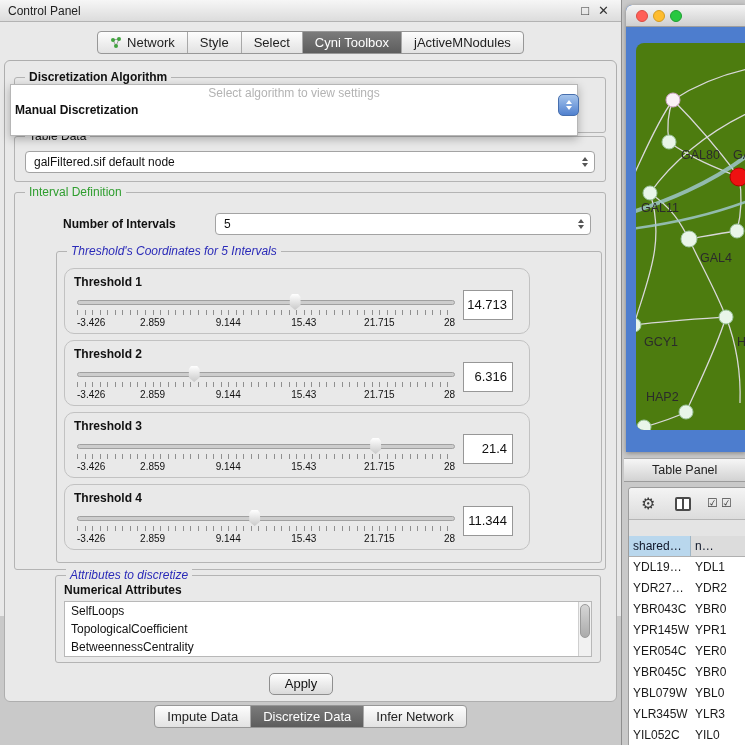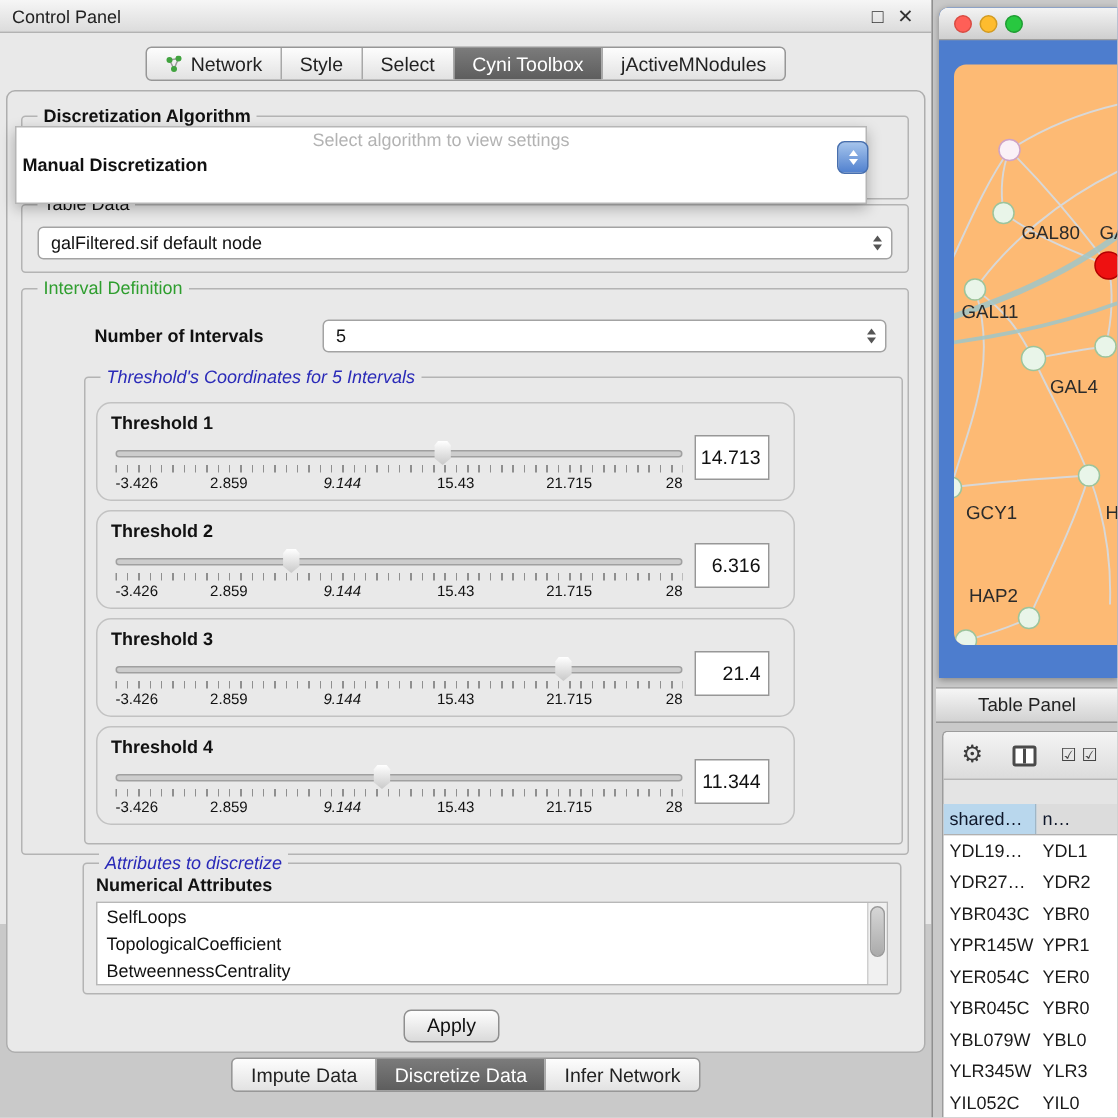--- a/index.html
+++ b/index.html
@@ -63,21 +63,21 @@
     border:1px solid #a0a0a0; border-radius:3px; }
   .thumb { position:absolute; top:1px; width:13px; height:16px; transform:translateX(-50%);
     background:linear-gradient(#ffffff,#c9c9c9); filter:drop-shadow(0 0 1px #777);
     clip-path:polygon(50% 100%, 8% 72%, 8% 18%, 26% 0%, 74% 0%, 92% 18%, 92% 72%); }
   .ticks { position:absolute; left:0; top:17px; width:100%; height:5px;
     background:repeating-linear-gradient(to right,#8f8f8f 0px,#8f8f8f 1px,transparent 1px,transparent 2%); }
   .scale { position:absolute; left:0; top:24px; width:100%; height:12px; font-size:10px; color:#111; }
   .scale span { position:absolute; top:0; white-space:nowrap; }
   .scale span:nth-child(1){ left:0; }
   .scale span:nth-child(2){ left:20%; transform:translateX(-50%); }
-  .scale span:nth-child(3){ left:40%; transform:translateX(-50%);font-style:italic; }
+  .scale span:nth-child(3){ left:40%; transform:translateX(-50%); }
   .scale span:nth-child(4){ left:60%; transform:translateX(-50%); }
   .scale span:nth-child(5){ left:80%; transform:translateX(-50%); }
   .scale span:nth-child(6){ left:100%; transform:translateX(-100%); }
   .th-value { position:absolute; left:398px; top:21px; width:50px; height:30px; background:#fff;
     border:1px solid #979797; font-size:13px; color:#111; text-align:right; line-height:28px; padding-right:5px; }
 
   .attr-sub { position:absolute; left:8px; top:7px; font-size:12px; font-weight:bold; color:#111; }
   .attr-list { position:absolute; left:8px; top:25px; right:8px; height:56px; background:#fff;
     border:1px solid #b8b8b8; overflow:hidden; }
   .attr-item { font-size:12px; line-height:18px; padding-left:6px; color:#111; white-space:nowrap; }
@@ -96,21 +96,21 @@
     background:#c9c9c9; border-left:1px solid #8f8f8f; }
 
   .net-window { position:absolute; left:4px; top:5px; width:120px; height:447px;
     border-radius:6px 0 0 0; box-shadow:0 1px 5px rgba(0,0,0,0.35); overflow:hidden; background:#4d7dce; }
   .net-titlebar { position:absolute; left:0; top:0; width:100%; height:22px;
     background:linear-gradient(#f4f4f4,#cfcfcf); border-bottom:1px solid #9e9e9e; border-radius:6px 0 0 0; }
   .light { position:absolute; top:5px; width:12px; height:12px; border-radius:50%; }
   .light.red { left:10px; background:#ff5f57; border:1px solid #d94c43; }
   .light.yellow { left:27px; background:#febc2e; border:1px solid #d29b22; }
   .light.green { left:44px; background:#28c840; border:1px solid #1f9e33; }
-  .net-canvas { position:absolute; left:10px; top:38px; width:110px; height:387px; background:#fdba74;
+  .net-canvas { position:absolute; left:10px; top:38px; width:110px; height:387px; background:#4d7c0f;
     border-radius:8px 0 0 8px; overflow:hidden; }
 
   .tp-bar { position:absolute; left:2px; top:458px; width:122px; height:24px;
     background:linear-gradient(#f6f6f6,#d2d2d2); border-top:1px solid #aaa; border-bottom:1px solid #9c9c9c; }
   .tp-bar-title { position:absolute; left:28px; top:0; line-height:23px; font-size:12.5px; color:#222; }
 
   .table-window { position:absolute; left:6px; top:487px; width:118px; height:258px;
     background:#e4e4e4; border:1px solid #9c9c9c; border-bottom:none; border-radius:4px 0 0 0; overflow:hidden; }
   .tw-toolbar { position:absolute; left:0; top:0; width:100%; height:32px;
     background:linear-gradient(#f4f4f4,#dcdcdc); border-bottom:1px solid #b5b5b5; }

